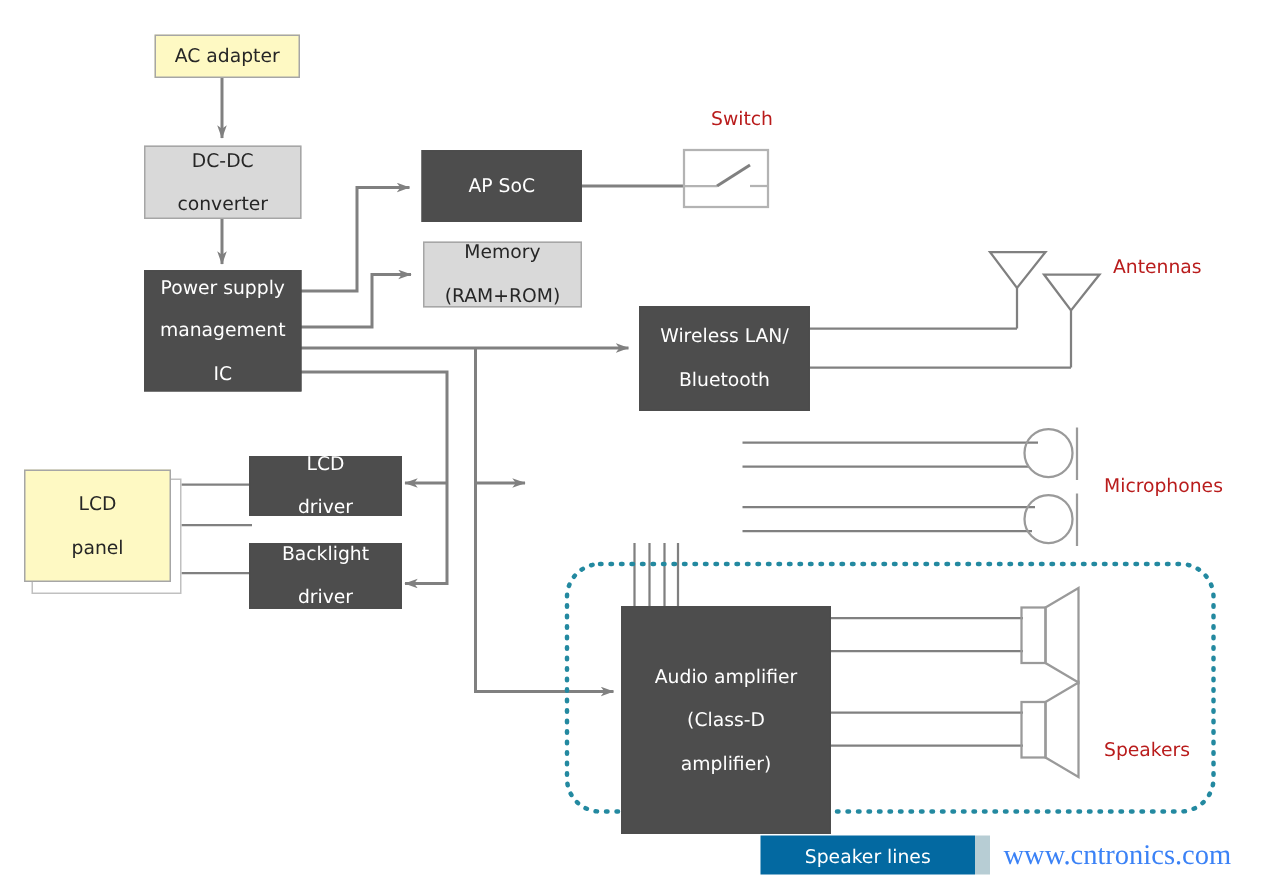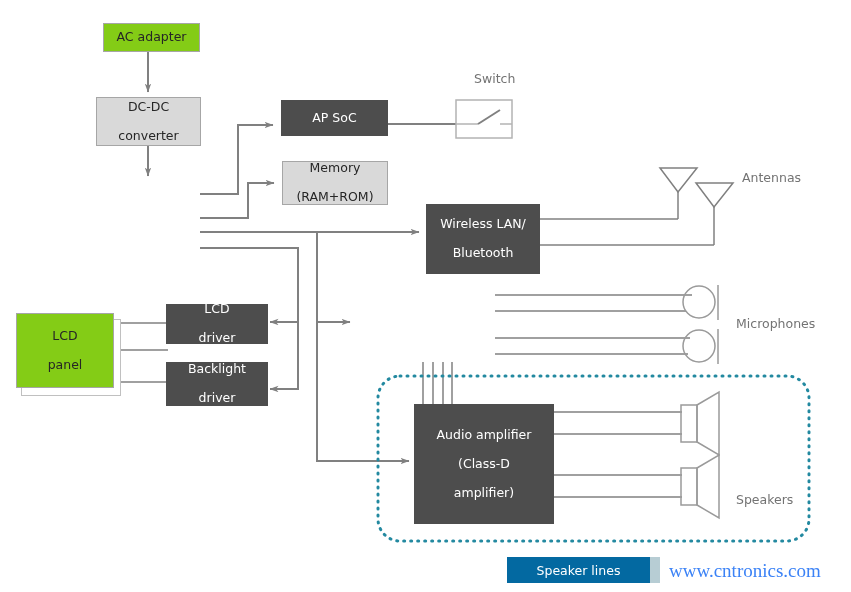--- a/index.html
+++ b/index.html
@@ -9,23 +9,23 @@
   }
   #stage{position:relative;width:851px;height:592px;background:#fff;}
   #stage > svg{position:absolute;left:0;top:0;}
 
   .blk{position:absolute;box-sizing:border-box;display:flex;align-items:center;
        justify-content:center;text-align:center;line-height:1.15;}
   .blk span{display:block;width:100%;}
 
   .blk-dark{background:#4d4d4d;border:1px solid #4d4d4d;color:#ffffff;font-size:12.5px;}
   .blk-light{background:#d9d9d9;border:1px solid #a6a6a6;color:#262626;font-size:12.5px;}
-  .blk-white{background:#84cc16;border:1px solid #a6a6a6;color:#262626;font-size:12.5px;}
+  .blk-white{background:#fef9c3;border:1px solid #a6a6a6;color:#262626;font-size:12.5px;}
 
-  .lbl{position:absolute;color:#737373;font-size:12.5px;white-space:nowrap;}
+  .lbl{position:absolute;color:#b91c1c;font-size:12.5px;white-space:nowrap;}
 
   .badge{position:absolute;background:#0369a1;color:#ffffff;font-size:12.5px;
          display:flex;align-items:center;justify-content:center;}
   .badge-tab{position:absolute;background:#b7cdd4;}
   .watermark{position:absolute;color:#3b82f6;font-size:19px;white-space:nowrap;
              font-family:Liberation Serif, serif;}
 
   .lcd-shadow{position:absolute;background:#ffffff;border:1px solid #c0c0c0;}
 </style>
 </head>
@@ -112,41 +112,48 @@
     <span>AC adapter</span>
   </div>
 
   <div class="blk blk-light" style="left:96px;top:97px;width:105px;height:49px;">
     <span>
       <span>DC-DC</span><br>
       <span>converter</span>
     </span>
   </div>
 
+  <div class="blk blk-dark" style="left:96px;top:180px;width:105px;height:81px;">
+    <span>
+      <span>Power supply</span><br>
+      <span>management</span><br>
+      <span>IC</span>
+    </span>
+  </div>
 
-  <div class="blk blk-dark" style="left:281px;top:100px;width:107px;height:36px;">
+  <div class="blk blk-dark" style="left:281px;top:100px;width:107px;height:48px;">
     <span>AP SoC</span>
   </div>
 
   <div class="blk blk-light" style="left:282px;top:161px;width:106px;height:44px;">
     <span>
       <span>Memory</span><br>
       <span>(RAM+ROM)</span>
     </span>
   </div>
 
   <div class="blk blk-dark" style="left:426px;top:204px;width:114px;height:70px;">
     <span>
       <span>Wireless LAN/</span><br>
       <span>Bluetooth</span>
     </span>
   </div>
 
 
-  <div class="blk blk-dark" style="left:414px;top:404px;width:140px;height:120px;">
+  <div class="blk blk-dark" style="left:414px;top:404px;width:140px;height:152px;">
     <span>
       <span>Audio amplifier</span><br>
       <span>(Class-D</span><br>
       <span>amplifier)</span>
     </span>
   </div>
 
   <div class="lcd-shadow" style="left:21px;top:319px;width:98px;height:75px;"></div>
   <div class="blk blk-white" style="left:16px;top:313px;width:98px;height:75px;">
     <span>

